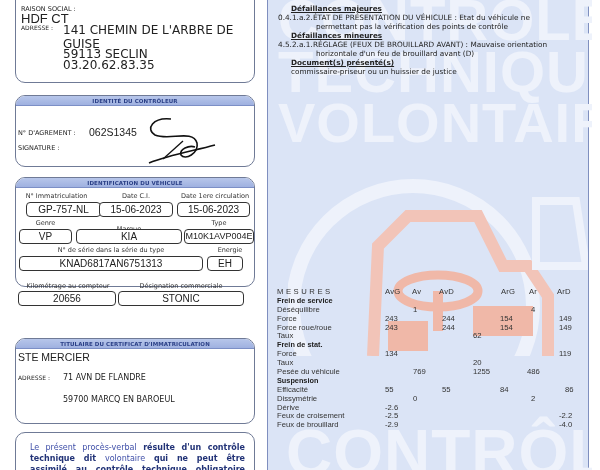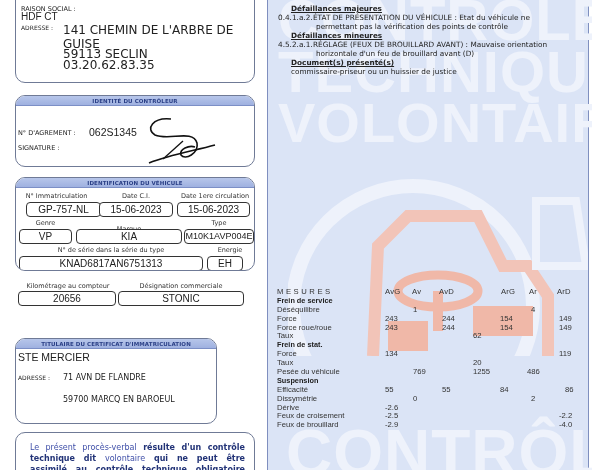--- a/index.html
+++ b/index.html
@@ -4,37 +4,37 @@
 <style>
   * { box-sizing: border-box; margin: 0; padding: 0; }
   body { width: 600px; height: 470px; background: #ffffff; position: relative; overflow: hidden; font-family: "DejaVu Sans", sans-serif; color: #222; }
 
   .panel { position: absolute; border: 1.5px solid #6f7a96; border-radius: 10px; background: #fff; overflow: hidden; }
   .panel-head { height: 10px; background: linear-gradient(#b7c6ea, #9fb1e0); border-bottom: 1px solid #7c8fc6; text-align: center; font-size: 5.5px; font-weight: bold; color: #2a3f86; line-height: 10px; letter-spacing: 0.1px; }
 
   
   #p-company { left: 15px; top: -10px; width: 240px; height: 93px; }
   #p-company .rs-label { position: absolute; left: 5px; top: 14px; font-size: 6.5px; }
-  #p-company .rs-name { position: absolute; left: 5px; top: 20px; font-size: 10px; font-family: "Liberation Sans", sans-serif; }
+  #p-company .rs-name { position: absolute; left: 5px; top: 20px; font-size: 13px; font-family: "Liberation Sans", sans-serif; }
   #p-company .addr-label { position: absolute; left: 5px; top: 33px; font-size: 6px; }
   #p-company .addr-line { position: absolute; left: 47px; font-size: 12px; }
 
   
   #p-controller { left: 15px; top: 95px; width: 240px; height: 72px; }
   #p-controller .lbl { position: absolute; left: 2px; font-size: 6.5px; }
   #p-controller .agr { position: absolute; left: 73px; top: 30px; font-size: 10.5px; font-family: "Liberation Sans", sans-serif; }
   #p-controller svg { position: absolute; left: 125px; top: 15px; }
 
   
-  #p-vehicle { left: 15px; top: 177px; width: 240px; height: 94px; }
+  #p-vehicle { left: 15px; top: 177px; width: 240px; height: 110px; }
   .fl { position: absolute; font-size: 6.5px; text-align: center; color: #333; }
   .fb { position: absolute; border: 1.2px solid #333; border-radius: 4px; font-family: "Liberation Sans", sans-serif; font-size: 10px; text-align: center; line-height: 13px; height: 15px; background: #fff; white-space: nowrap; overflow: hidden; }
 
   
-  #p-holder { left: 15px; top: 338px; width: 202px; height: 86px; }
+  #p-holder { left: 15px; top: 338px; width: 240px; height: 86px; }
   #p-holder .hname { position: absolute; left: 2px; top: 12px; font-size: 10.5px; font-family: "Liberation Sans", sans-serif; }
   #p-holder .alabel { position: absolute; left: 2px; top: 35px; font-size: 6px; }
   #p-holder .aline { position: absolute; left: 47px; font-size: 8px; }
 
   
   #p-notice { left: 15px; top: 432px; width: 240px; height: 60px; }
   #p-notice .txt { position: absolute; left: 14px; top: 9px; width: 215px; font-size: 8px; line-height: 11px; color: #3f4fa8; text-align: justify; }
   #p-notice .txt b { color: #223377; }
 
   

